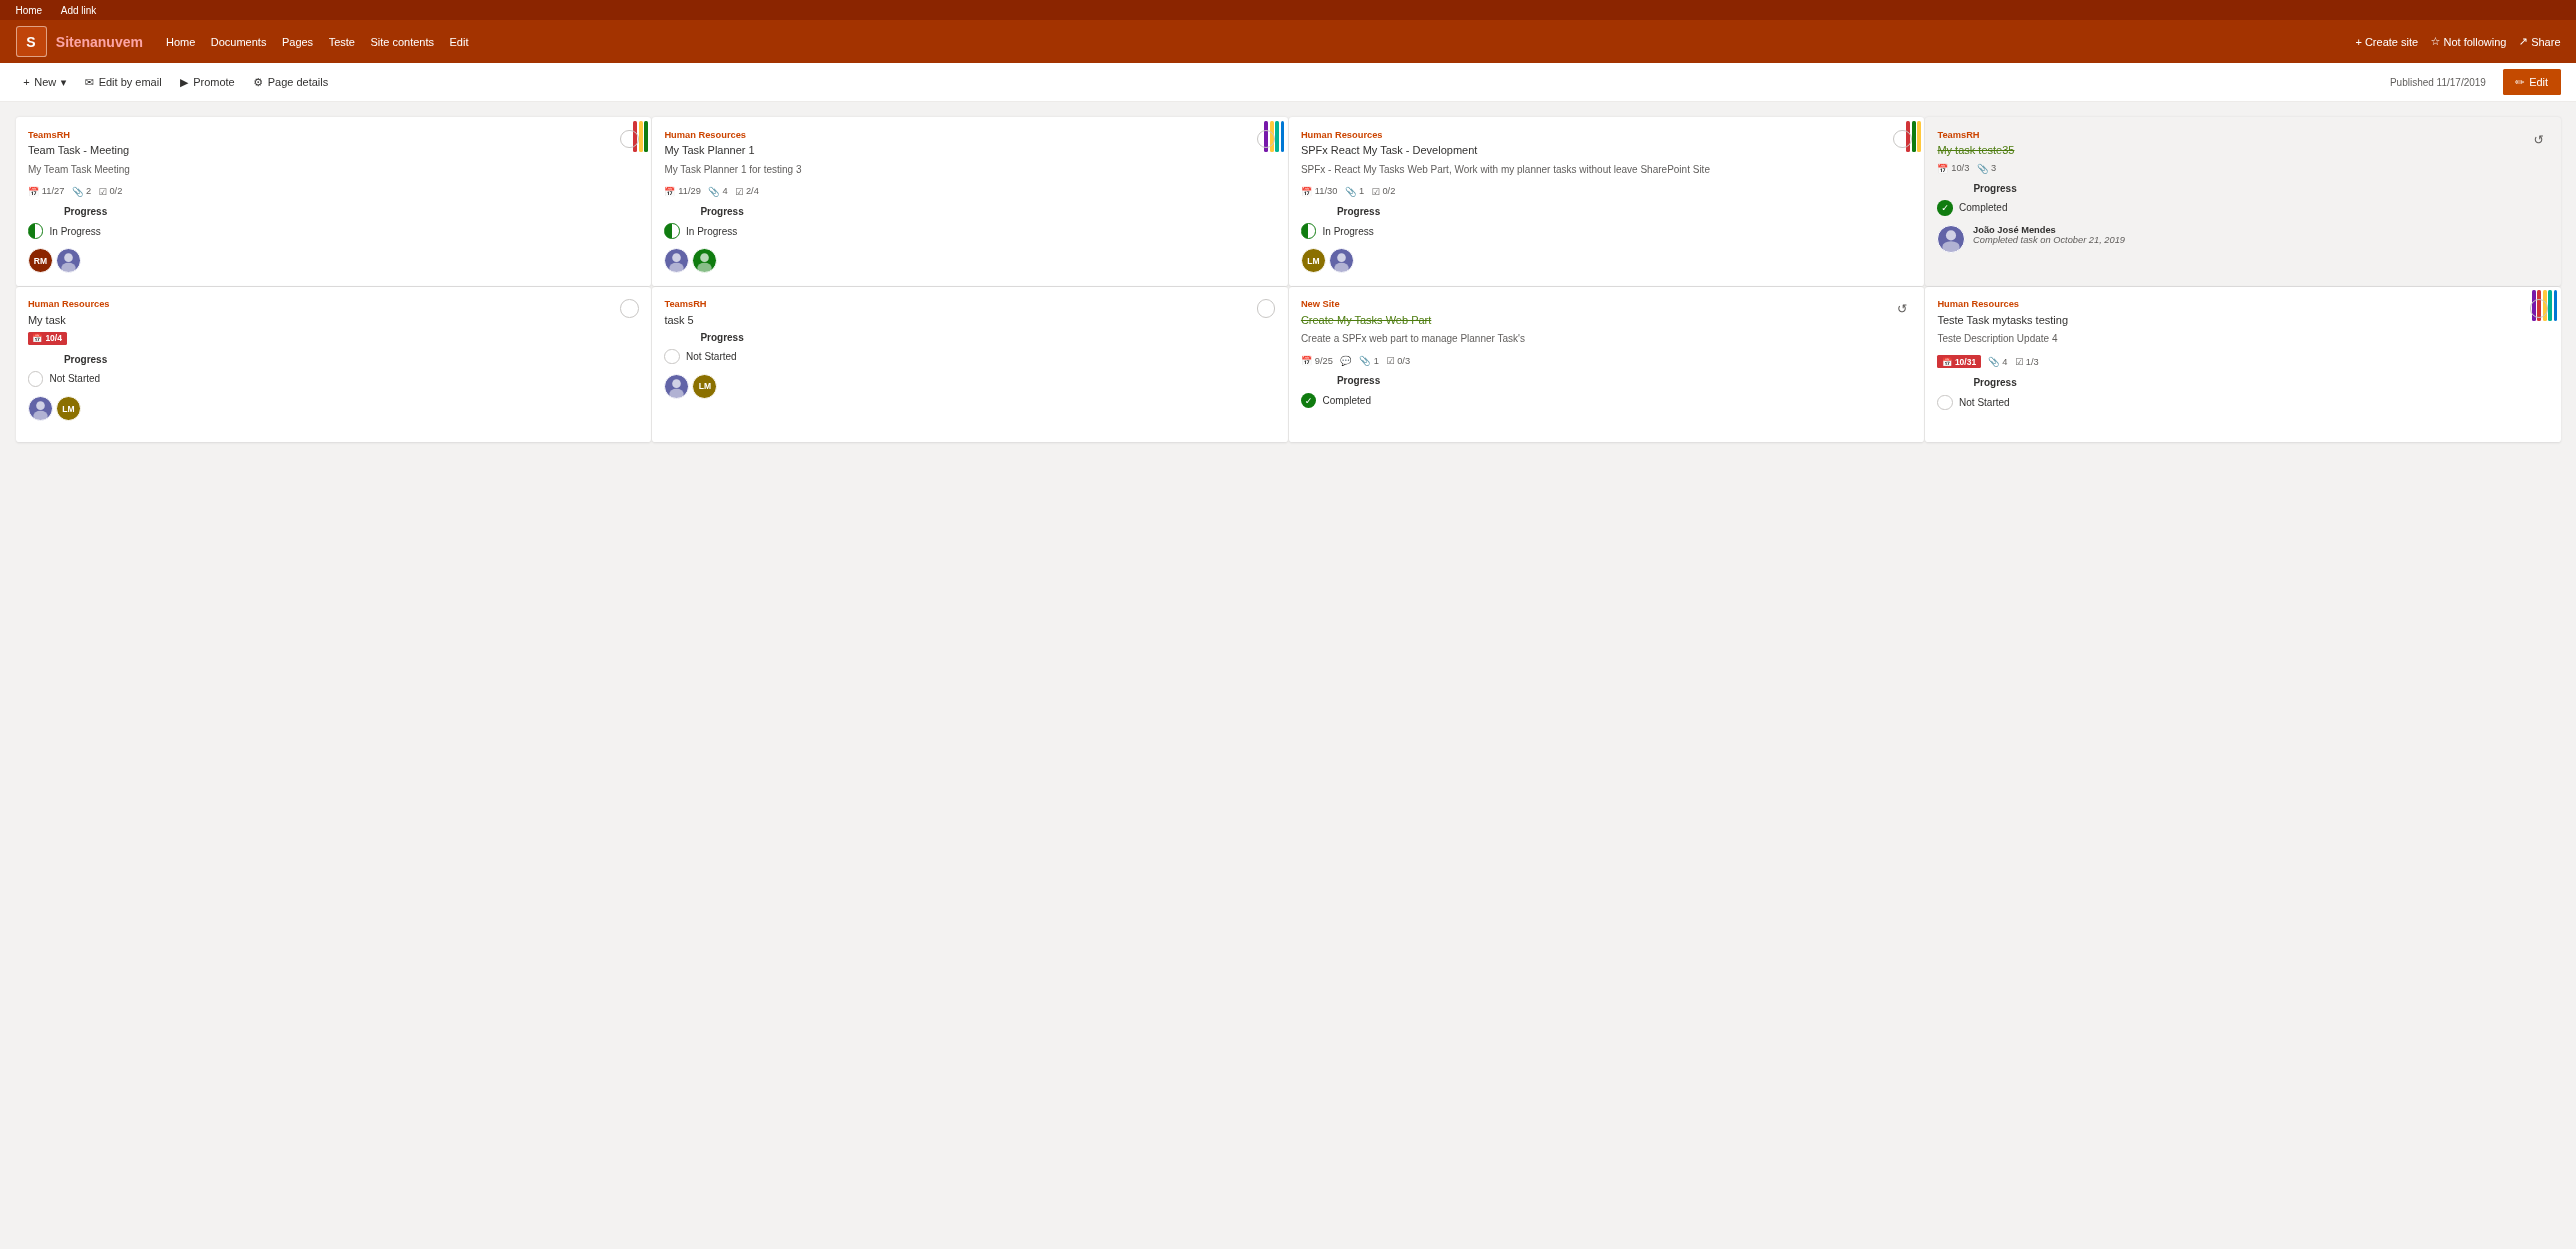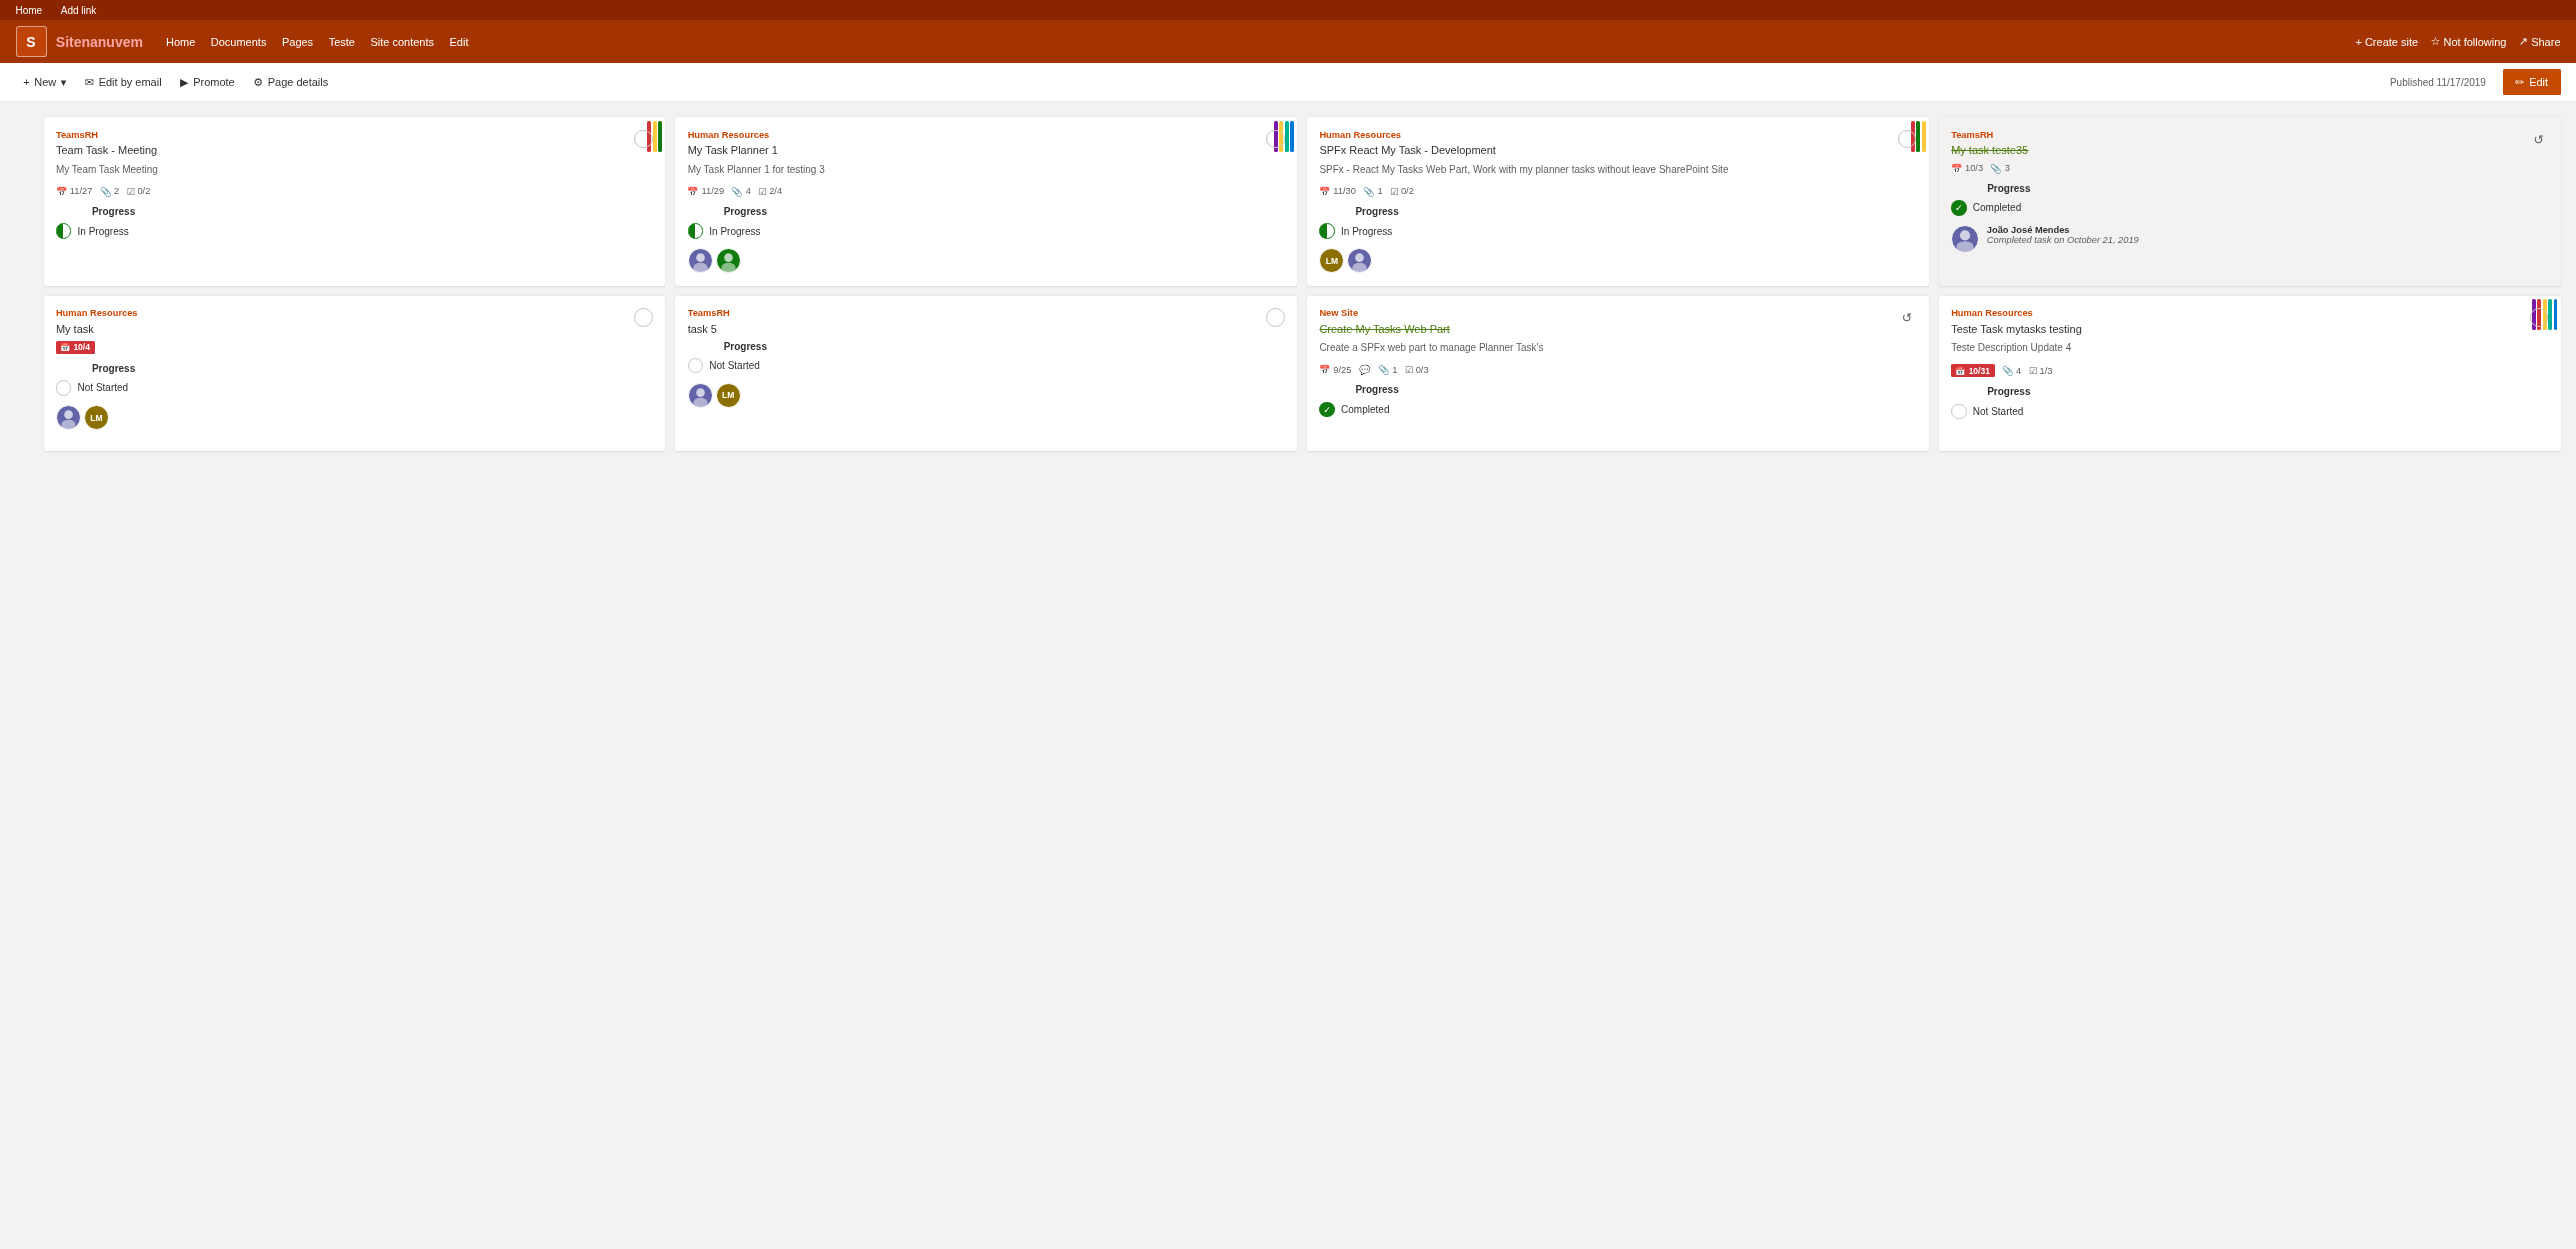--- a/index.html
+++ b/index.html
@@ -75,22 +75,21 @@
     }
 
     
     .main-content {
       padding: 15.5px;
       overflow-x: auto;
     }
     .cards-grid {
       display: grid;
       grid-template-columns: repeat(4, 1fr);
-      gap: 10px;
-      margin-left: 28px;
+      gap: 1px;
     }
 
     
     .task-card {
       background: white;
       border-radius: 3.1px;
       padding: 12.4px;
       box-shadow: 0 0.8px 2.3px rgba(0,0,0,0.1);
       position: relative;
       min-height: 155px;
@@ -239,20 +238,29 @@
           <span class="card-meta-item"><span>📅</span>11/27</span>
           <span class="card-meta-item"><span>📎</span>2</span>
           <span class="card-meta-item"><span>☑</span>0/2</span>
         </div>
     <div class="progress-label">Progress</div>
     <div class="progress-status">
       <div class="status-icon-inprogress"></div>
       <span>In Progress</span>
     </div>
 
+    <div class="avatars">
+          <div class="avatar" style="background:#8b2500;">RM</div>
+          <div class="avatar" style="background:#6264a7;">
+          <svg width="25" height="25" viewBox="0 0 32 32">
+              <circle cx="16" cy="12" r="6" fill="rgba(255,255,255,0.7)"></circle>
+              <ellipse cx="16" cy="26" rx="10" ry="7" fill="rgba(255,255,255,0.5)"></ellipse>
+            </svg>
+        </div>
+        </div>
   </div>
       <div class="task-card">
     <div class="color-bars">
       <div class="color-bar" style="background:#7719aa"></div>
           <div class="color-bar" style="background:#ffc83d"></div>
           <div class="color-bar" style="background:#00b294"></div>
           <div class="color-bar" style="background:#0078d4"></div>
     </div>
     <button class="card-check-btn"></button>
     <div class="card-header-group">Human Resources</div>

